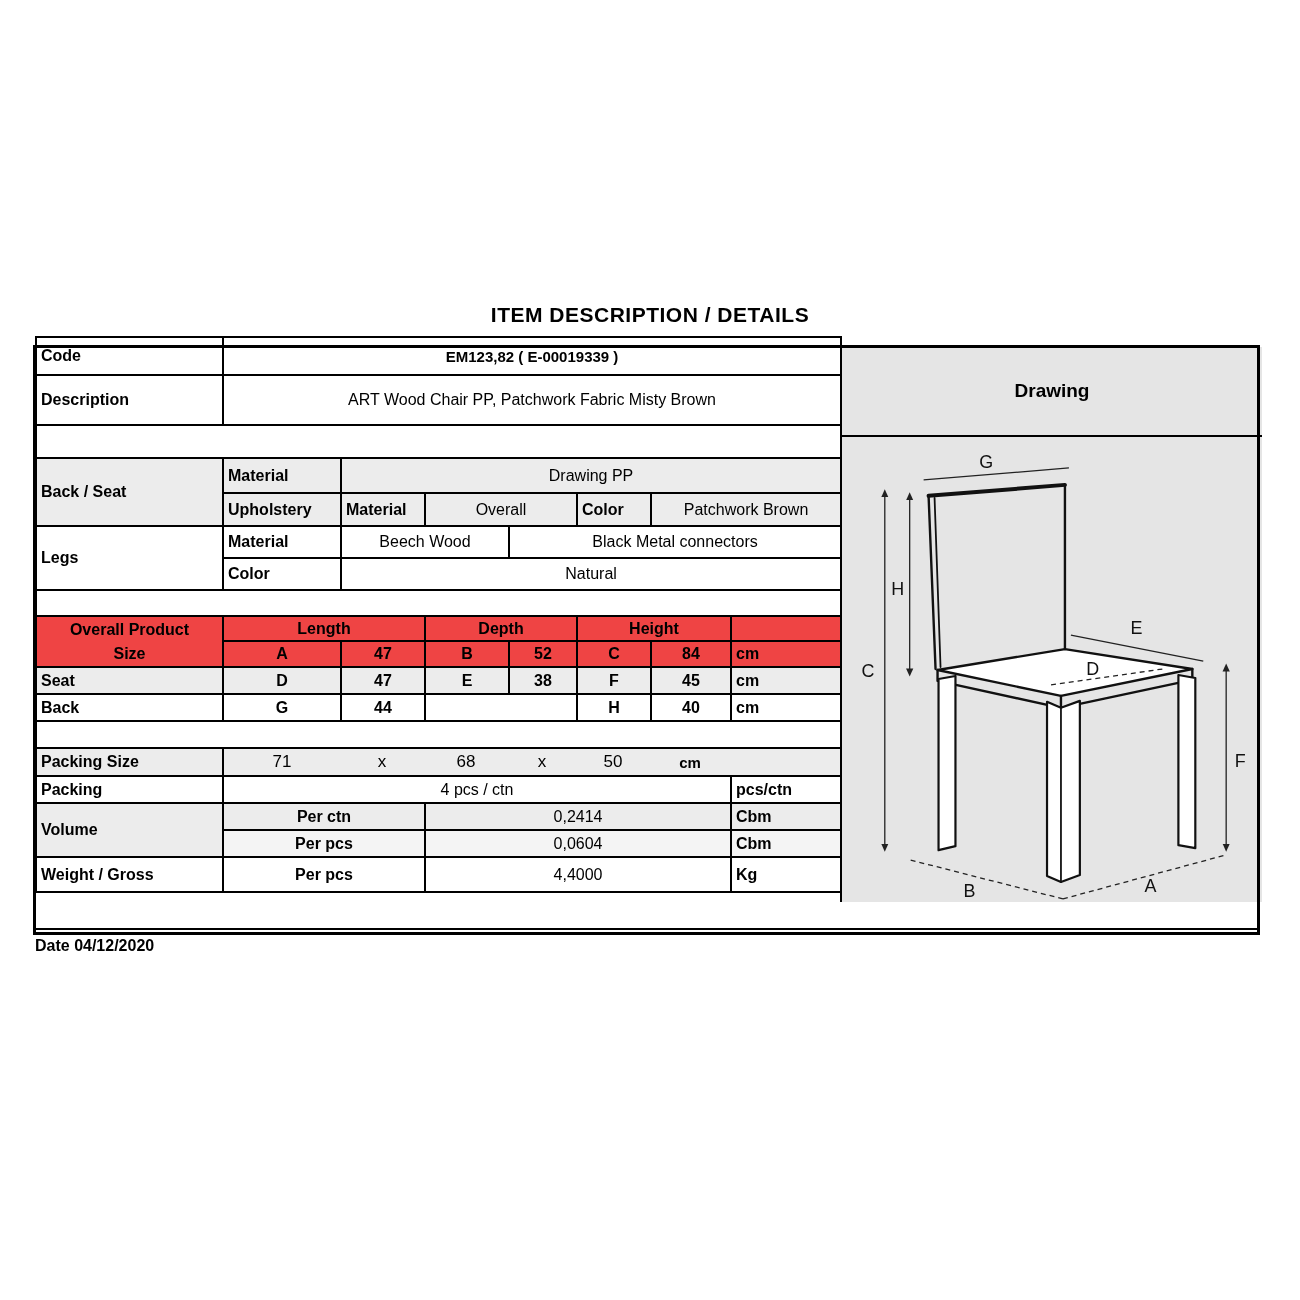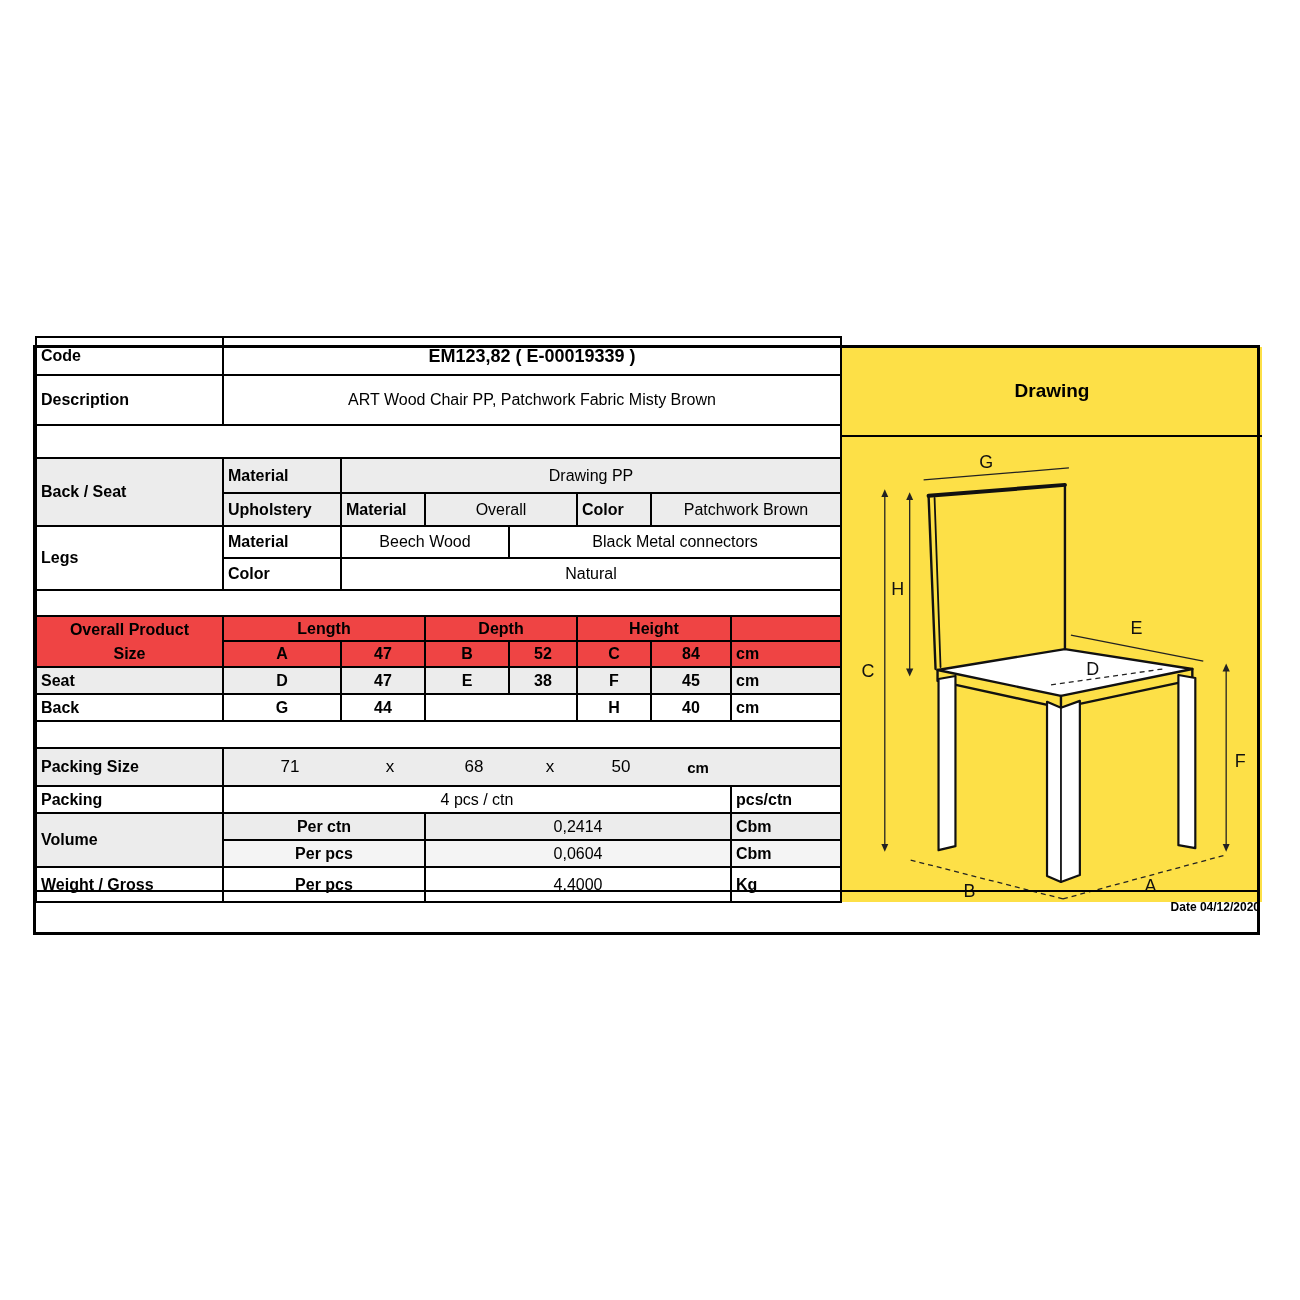--- a/index.html
+++ b/index.html
@@ -39,58 +39,59 @@
   td.shade2{background:#f4f4f4;}
   td.yellow{background:#ef4444;font-weight:bold;text-align:center;}
   td.ylblc{font-size:16px;line-height:24px;}
   td.hdr{font-size:16px;}
   td.spacer{background:#ffffff;}
   .psrow{display:flex;align-items:center;font-size:17px;font-weight:normal;}
   .psrow span{display:inline-block;text-align:center;}
   .ps1{width:116px;} .ps2{width:84px;} .ps3{width:84px;}
   .ps4{width:68px;} .ps5{width:74px;} .ps6{width:80px;font-weight:bold;font-size:15px;}
   .daterow{
-    position:absolute;left:35px;top:890px;width:1225px;height:31px;
+    position:absolute;left:35px;top:928px;width:1225px;height:31px;
     border-top:2px solid #000;
-    text-align:right;font-size:12px;font-weight:bold;line-height:31px;
+    text-align:left;font-size:16px;font-weight:bold;line-height:31px;
   }
   .drawpanel{
     position:absolute;left:840px;top:347px;width:420px;height:555px;
-    border-left:2px solid #000;background:#fde047;box-sizing:content-box;
+    border-left:2px solid #000;background:#e5e5e5;box-sizing:content-box;
   }
   .drawhead{
     height:88px;border-bottom:2px solid #000;
     display:flex;align-items:center;justify-content:center;
     font-size:19px;font-weight:bold;
   }
   .drawbody{position:relative;width:420px;height:465px;}
   svg text{font-family:"Liberation Sans", sans-serif;font-size:18px;fill:#111;}
 </style>
 </head>
 <body>
 
 <div id="sheet">
 
+  <div class="title">ITEM DESCRIPTION / DETAILS</div>
 
   <table class="spec">
     <colgroup>
       <col style="width:187px">
         <col style="width:118px">
         <col style="width:84px">
         <col style="width:84px">
       <col style="width:68px">
         <col style="width:74px">
         <col style="width:80px">
         <col style="width:110px">
     </colgroup>
 
     <tbody>
         <tr style="height:38px">
       <td class="lbl">Code</td>
-      <td class="valb" colspan="7" style="font-size:18px">EM123,82  ( E-00019339 )</td>
+      <td class="valb" colspan="7" style="font-size:15px">EM123,82  ( E-00019339 )</td>
     </tr>
 
     <tr style="height:50px">
       <td class="lbl">Description</td>
       <td class="val" colspan="7">ART Wood Chair PP, Patchwork Fabric Misty Brown</td>
     </tr>
 
     <tr style="height:33px">
           <td class="spacer" colspan="8"></td>
         </tr>
@@ -164,21 +165,21 @@
       <td class="valb">40</td>
       <td class="unit">cm</td>
     </tr>
 
     <tr style="height:27px">
           <td class="spacer" colspan="8"></td>
         </tr>
 
     <tr style="height:28px">
       <td class="lbl shade">Packing Size</td>
-      <td class="shade" colspan="7" style="padding:8px">
+      <td class="shade" colspan="7" style="padding:0">
         <div class="psrow">
           <span class="ps1">71</span>
           <span class="ps2">x</span>
           <span class="ps3">68</span>
           <span class="ps4">x</span>
           <span class="ps5">50</span>
           <span class="ps6">cm</span>
         </div>
       </td>
     </tr>

